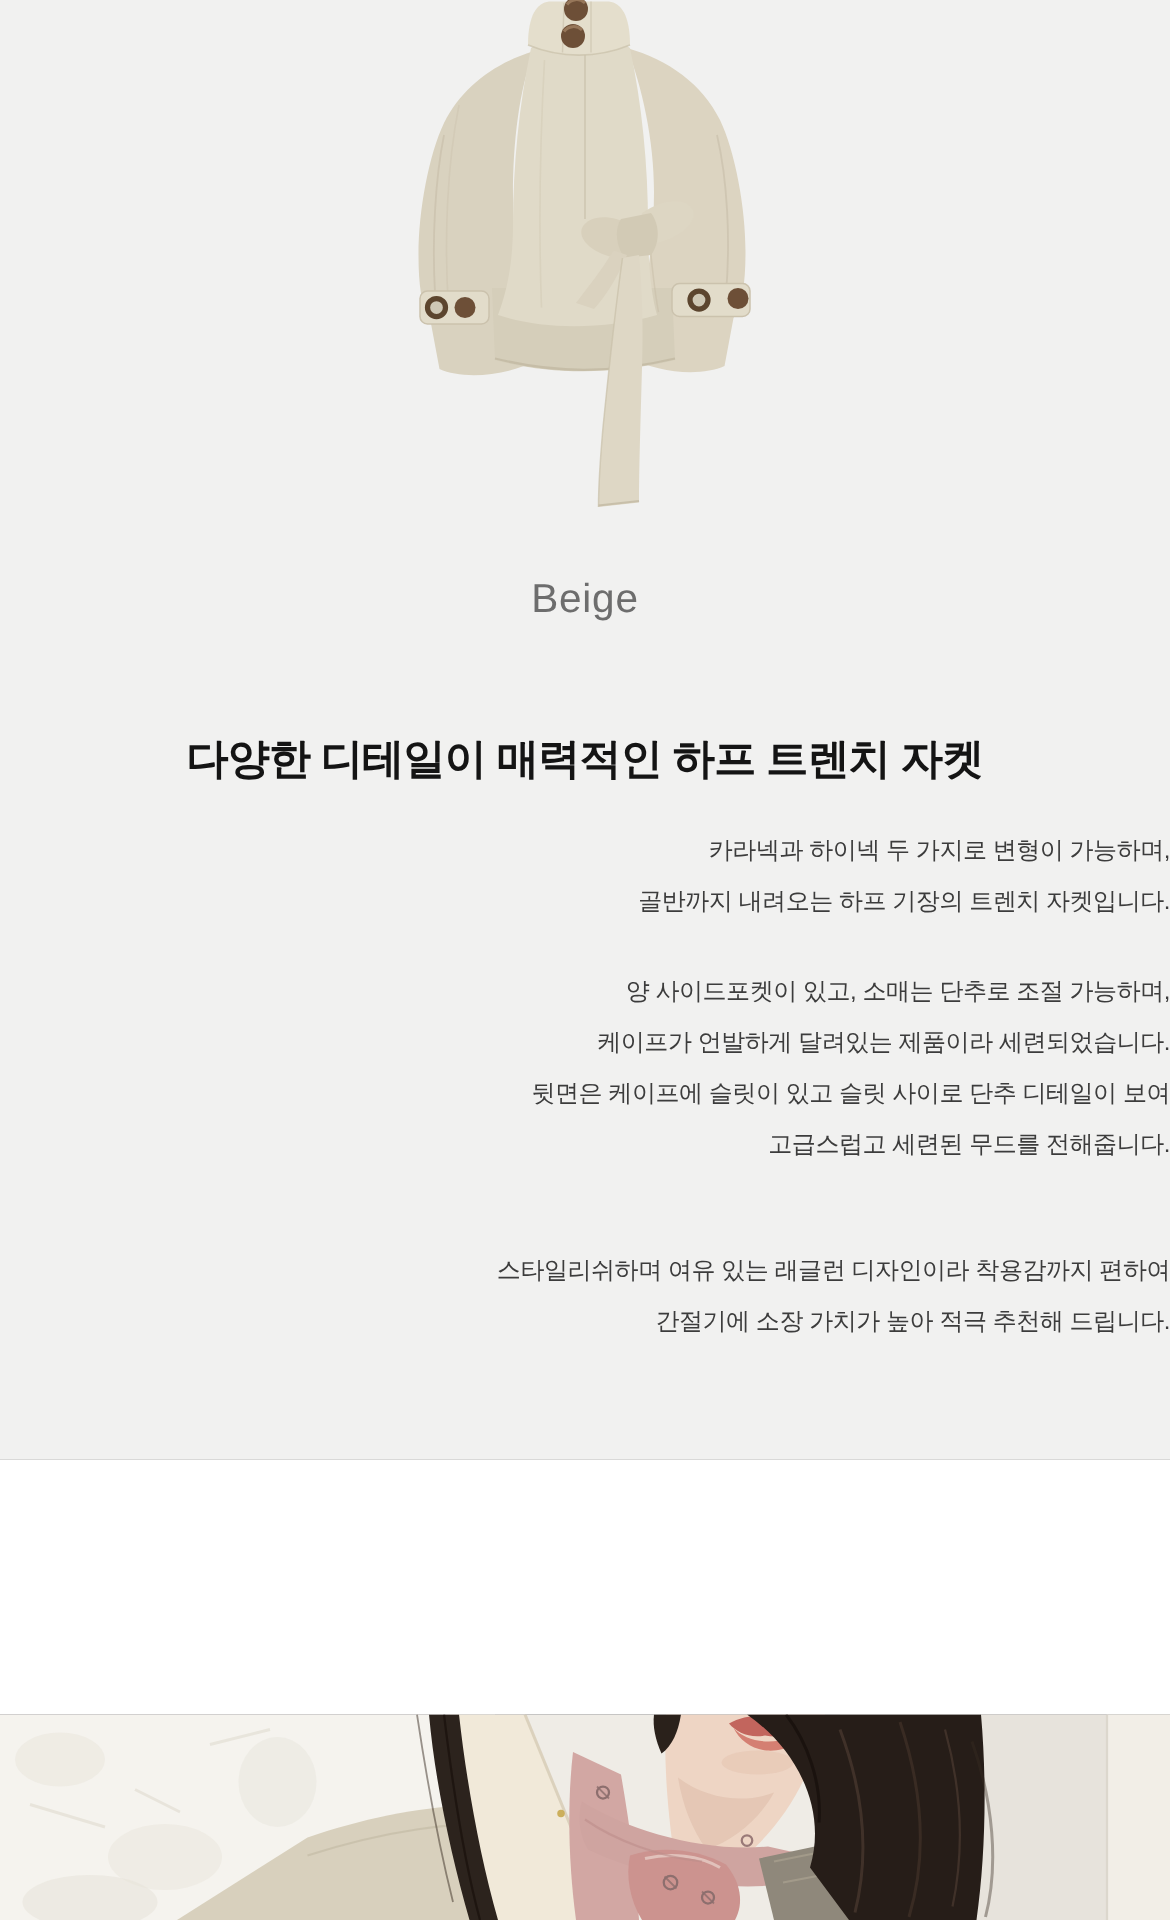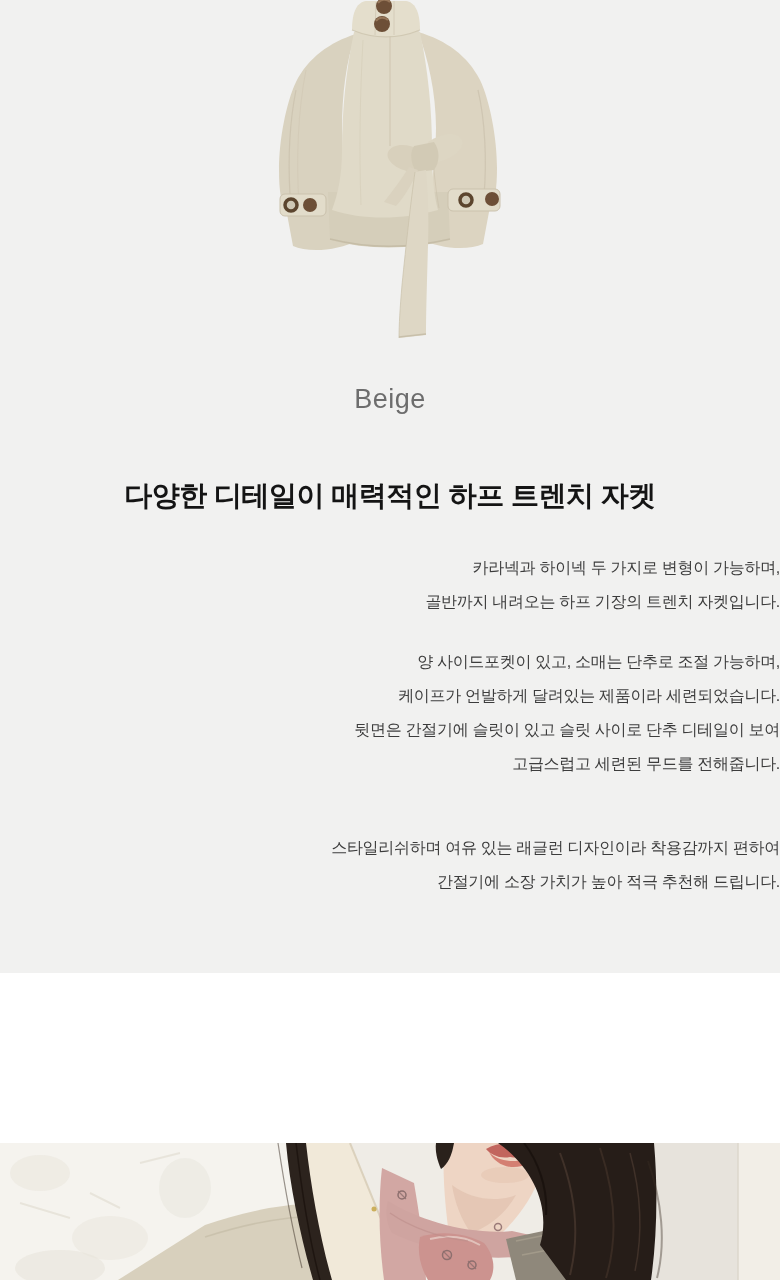--- a/index.html
+++ b/index.html
@@ -20,21 +20,21 @@
     position:absolute;top:0;left:266px;
     width:244px;height:350px;
   }
   .photo-caption{
     position:absolute;top:384px;left:0;
     width:100%;text-align:center;
     font-size:27px;line-height:30px;
     color:#6d6d6d;letter-spacing:0.5px;
   }
   .intro-title{
-    position:absolute;top:479px;left:0;margin:0;
+    position:absolute;top:489px;left:0;margin:0;
     width:100%;text-align:center;
     font-size:28px;line-height:34px;font-weight:700;
     color:#141414;letter-spacing:-0.5px;
   }
   .intro-para{
     position:absolute;left:0;margin:0;
     width:100%;text-align:right;
     font-size:16px;line-height:34px;
     color:#3c3c3c;letter-spacing:-0.3px;
     white-space:pre-line;
@@ -110,21 +110,21 @@
     </div>
 
     <div class="photo-caption">Beige</div>
 
     <h1 class="intro-title">다양한 디테일이 매력적인 하프 트렌치 자켓</h1>
 
     <p class="intro-para para-1">카라넥과 하이넥 두 가지로 변형이 가능하며,
 골반까지 내려오는 하프 기장의 트렌치 자켓입니다.</p>
     <p class="intro-para para-2">양 사이드포켓이 있고, 소매는 단추로 조절 가능하며,
 케이프가 언발하게 달려있는 제품이라 세련되었습니다.
-뒷면은 간절기에 슬릿이 있고 슬릿 사이로 단추 디테일이 보여
+뒷면은 케이프에 슬릿이 있고 슬릿 사이로 단추 디테일이 보여
 고급스럽고 세련된 무드를 전해줍니다.</p>
     <p class="intro-para para-3">스타일리쉬하며 여유 있는 래글런 디자인이라 착용감까지 편하여
 간절기에 소장 가치가 높아 적극 추천해 드립니다.</p>
   </section>
 
   <section class="color-section">
     
   </section>
 
   <div class="model-photo">

